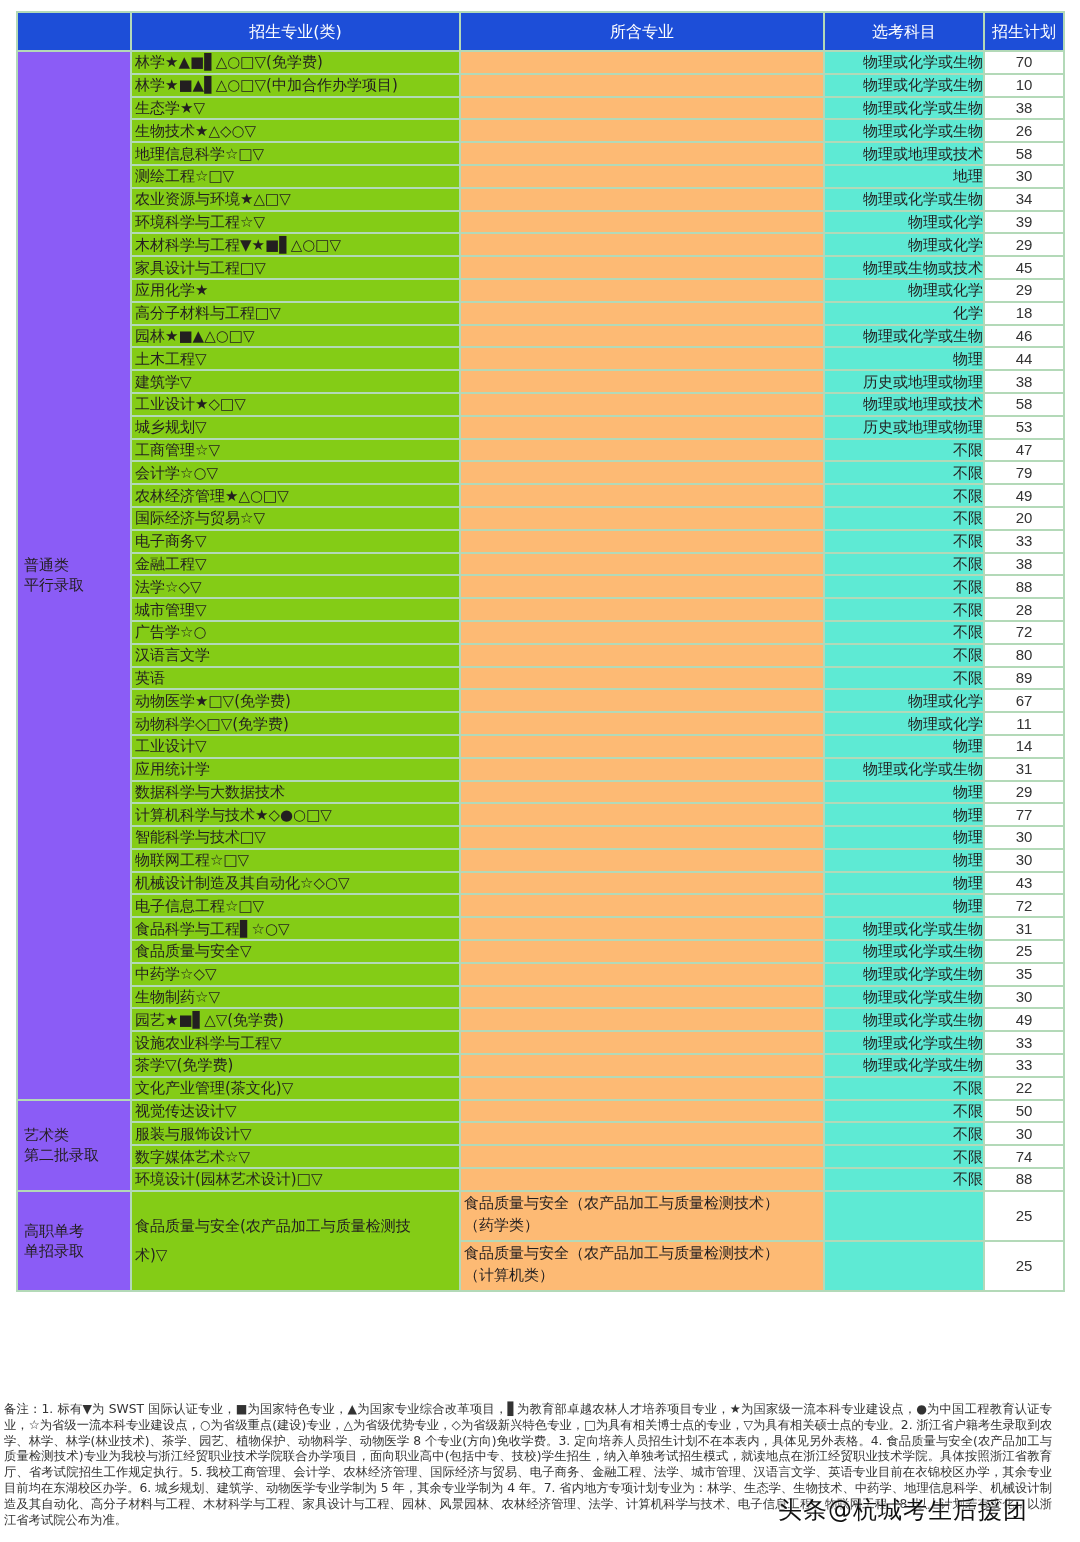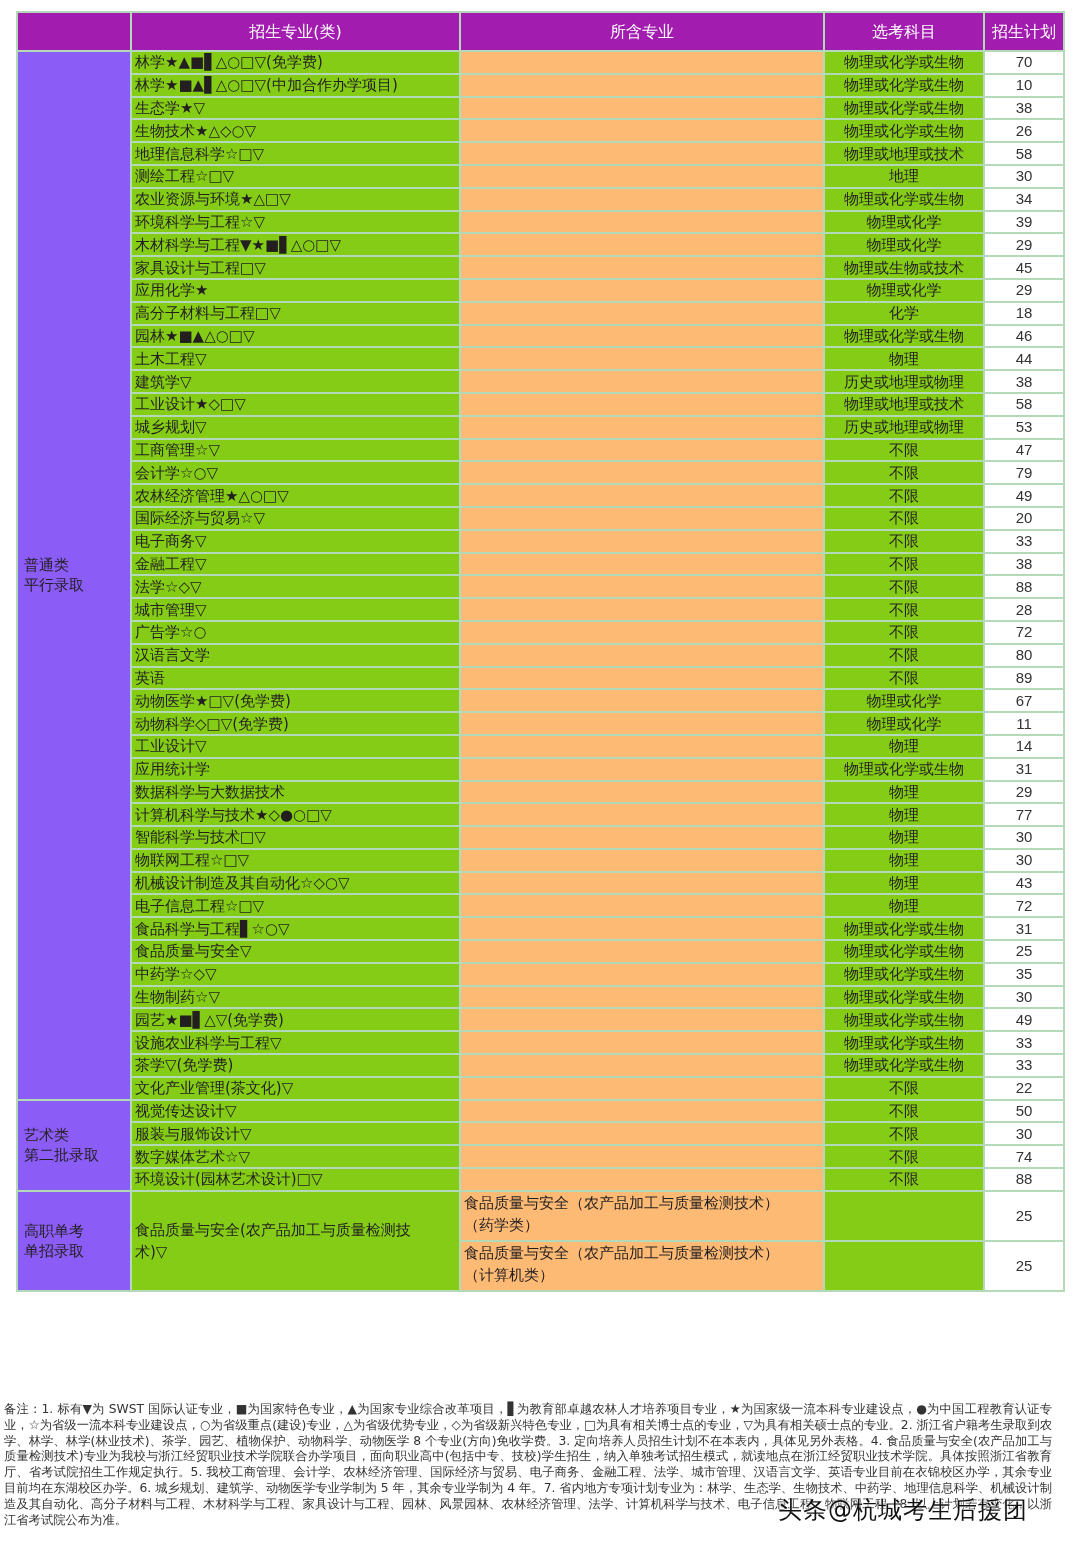--- a/index.html
+++ b/index.html
@@ -14,21 +14,21 @@
     border-collapse: collapse;
     table-layout: fixed;
   }
   table.plan td, table.plan th {
     border: 2px solid #b3d9b8;
     padding: 0;
     font-size: 15px;
     line-height: 20px;
   }
   table.plan thead th {
-    background: #a21caf;
+    background: #1d4ed8;
     color: #ffffff;
     font-weight: normal;
     font-size: 16px;
     height: 37px;
     text-align: center;
     border-color: #b3d9b8;
   }
   table.plan tbody td { height: 20.8px; }
   td.cat {
     background: #8b5cf6;
@@ -36,24 +36,24 @@
     font-size: 17px;
     line-height: 28px;
     vertical-align: middle;
   }
   td.major {
     background: #84cc16;
     padding-left: 3px !important;
     white-space: nowrap;
     overflow: hidden;
   }
-  td.major.wrap { white-space: normal; line-height: 22px; }
+  td.major.wrap { white-space: normal; line-height: 29px; }
   td.inc { background: #fdba74; padding-left: 3px !important; }
   td.inc.multi { line-height: 22px; vertical-align: top; }
-  td.subj { background: #84cc16; text-align: center; }
+  td.subj { background: #5eead4; text-align: right; }
   td.plannum { background: #ffffff; text-align: center; font-family: "Liberation Sans", sans-serif; font-size: 16px; color: #333; margin-left: 6px; }
   .notes {
     position: absolute; left: 4px; top: 1402px; width: 1048px;
     font-size: 12.3px; line-height: 15.8px; color: #333;
     text-align: justify;
   }
   .watermark {
     position: absolute; left: 778px; top: 1494px;
     font-size: 24px; color: #111;
     font-family: "DejaVu Sans", sans-serif;

